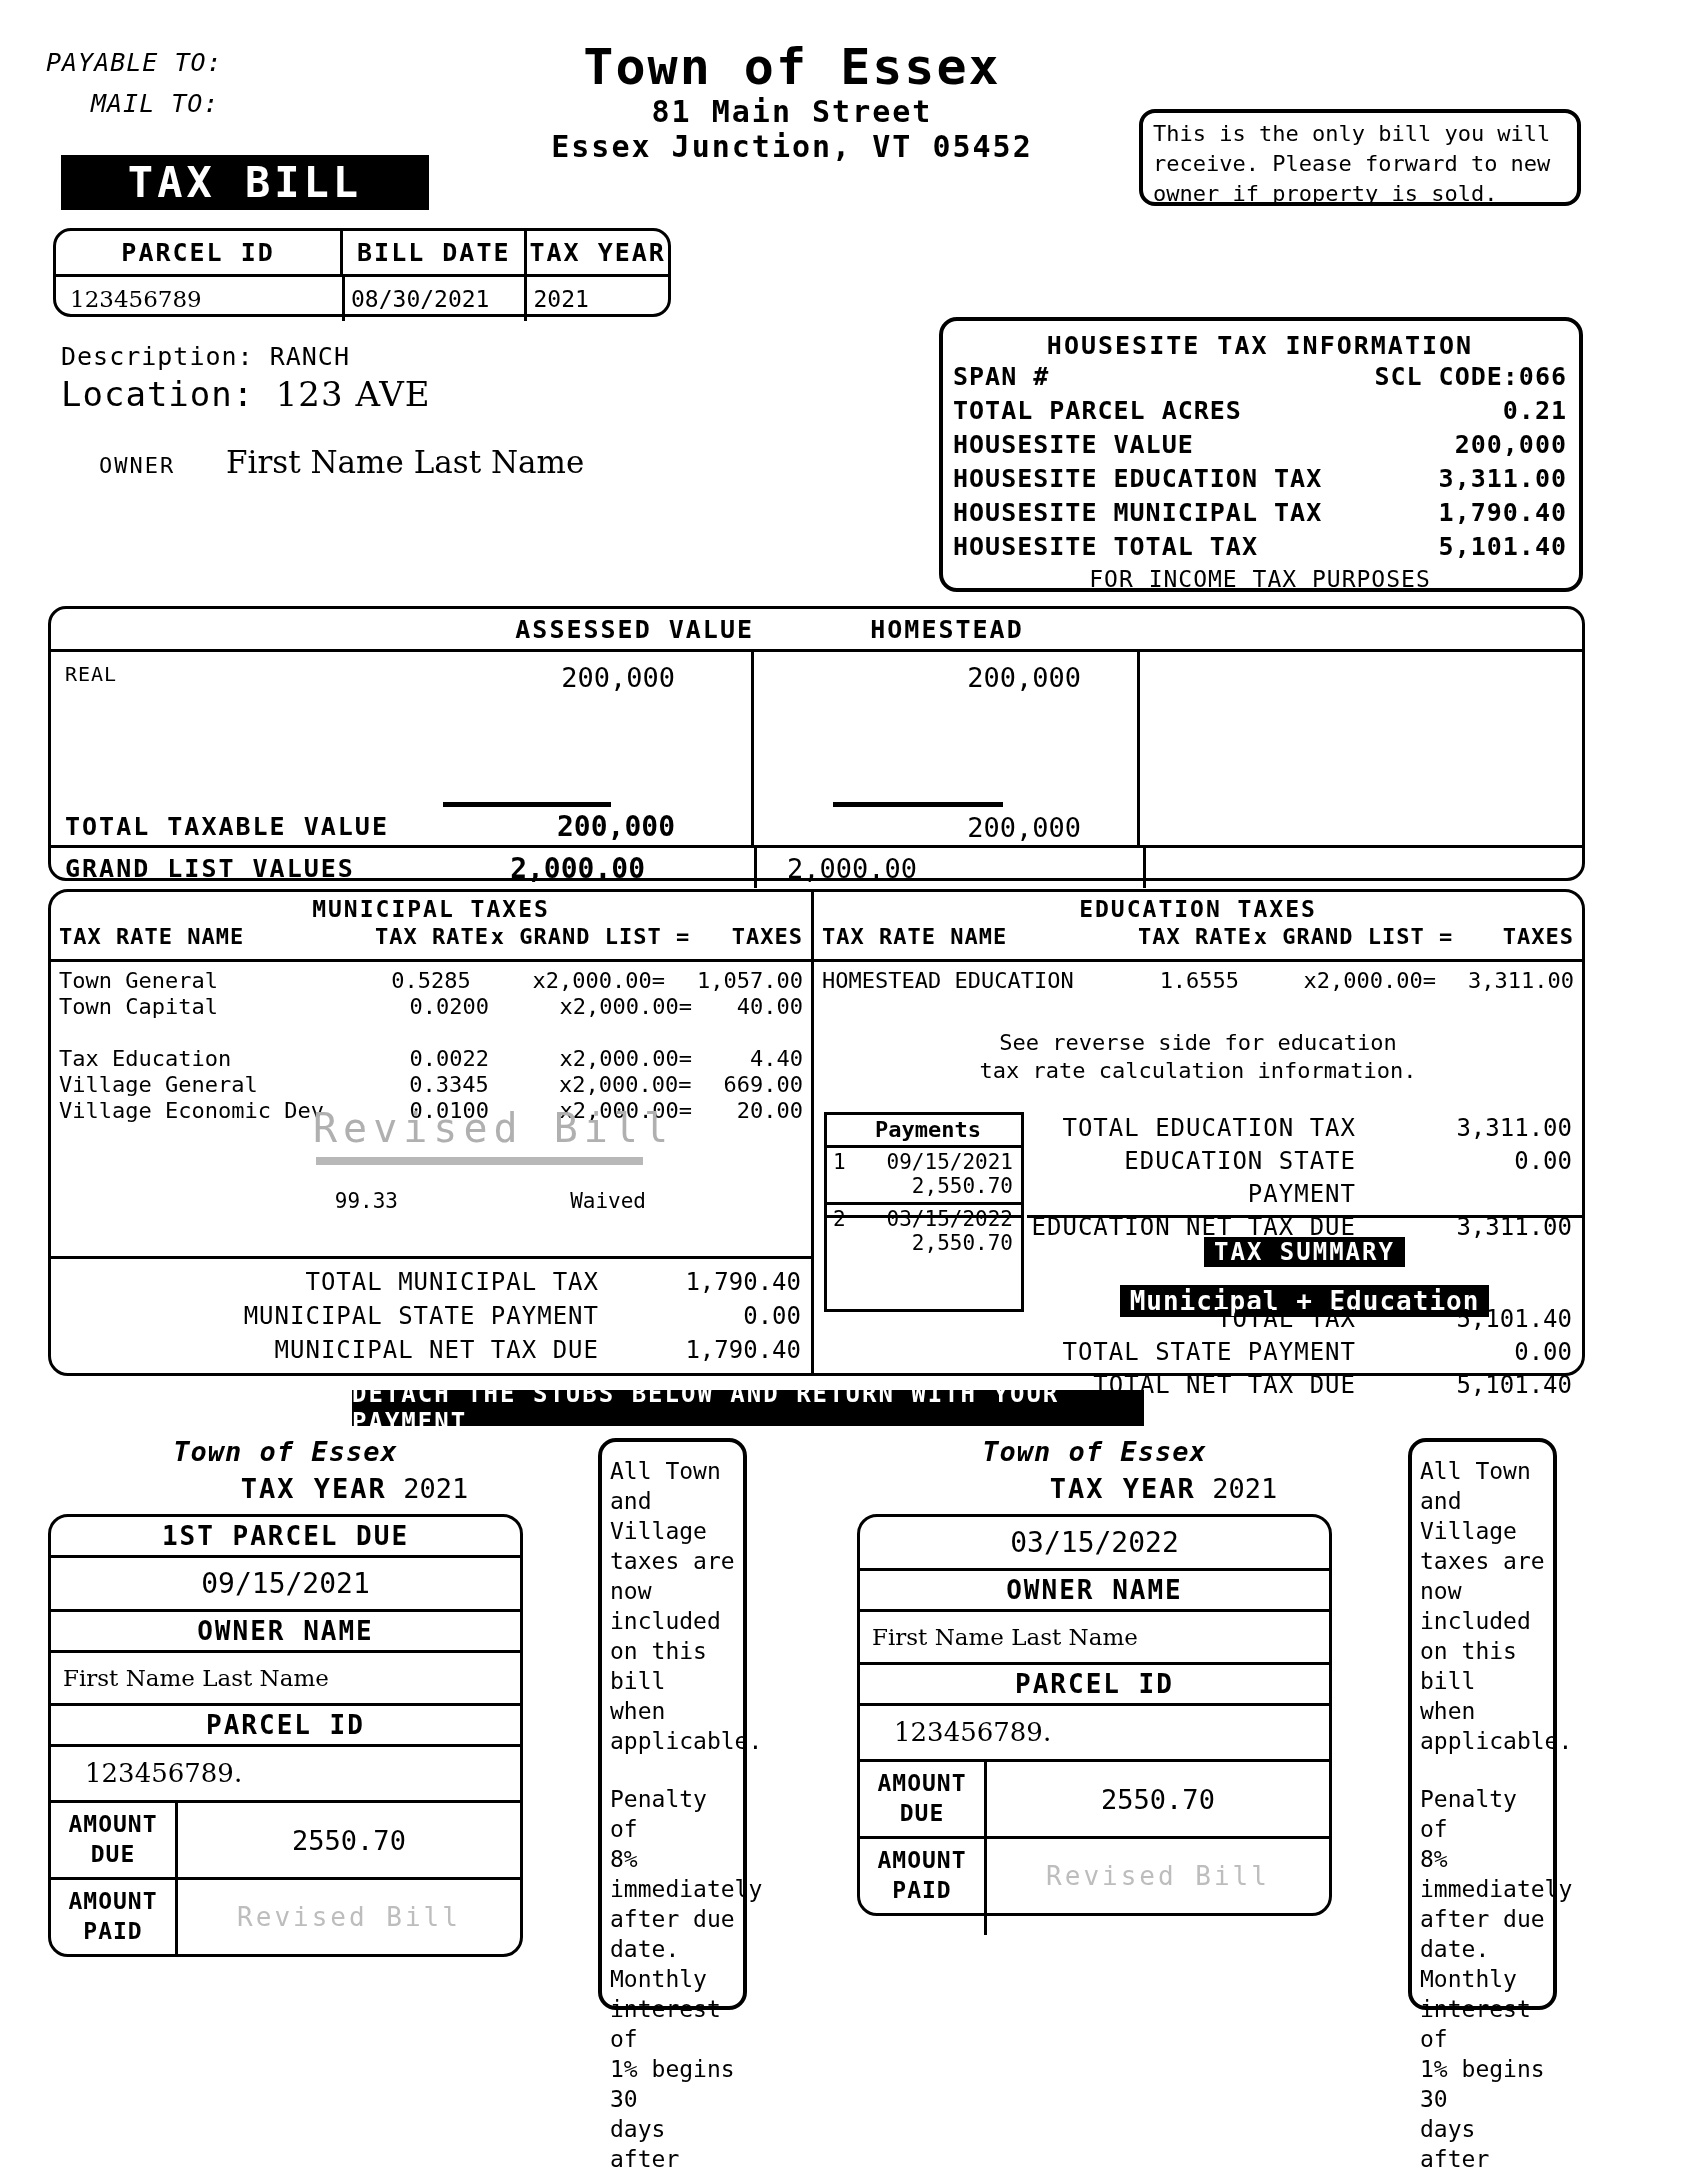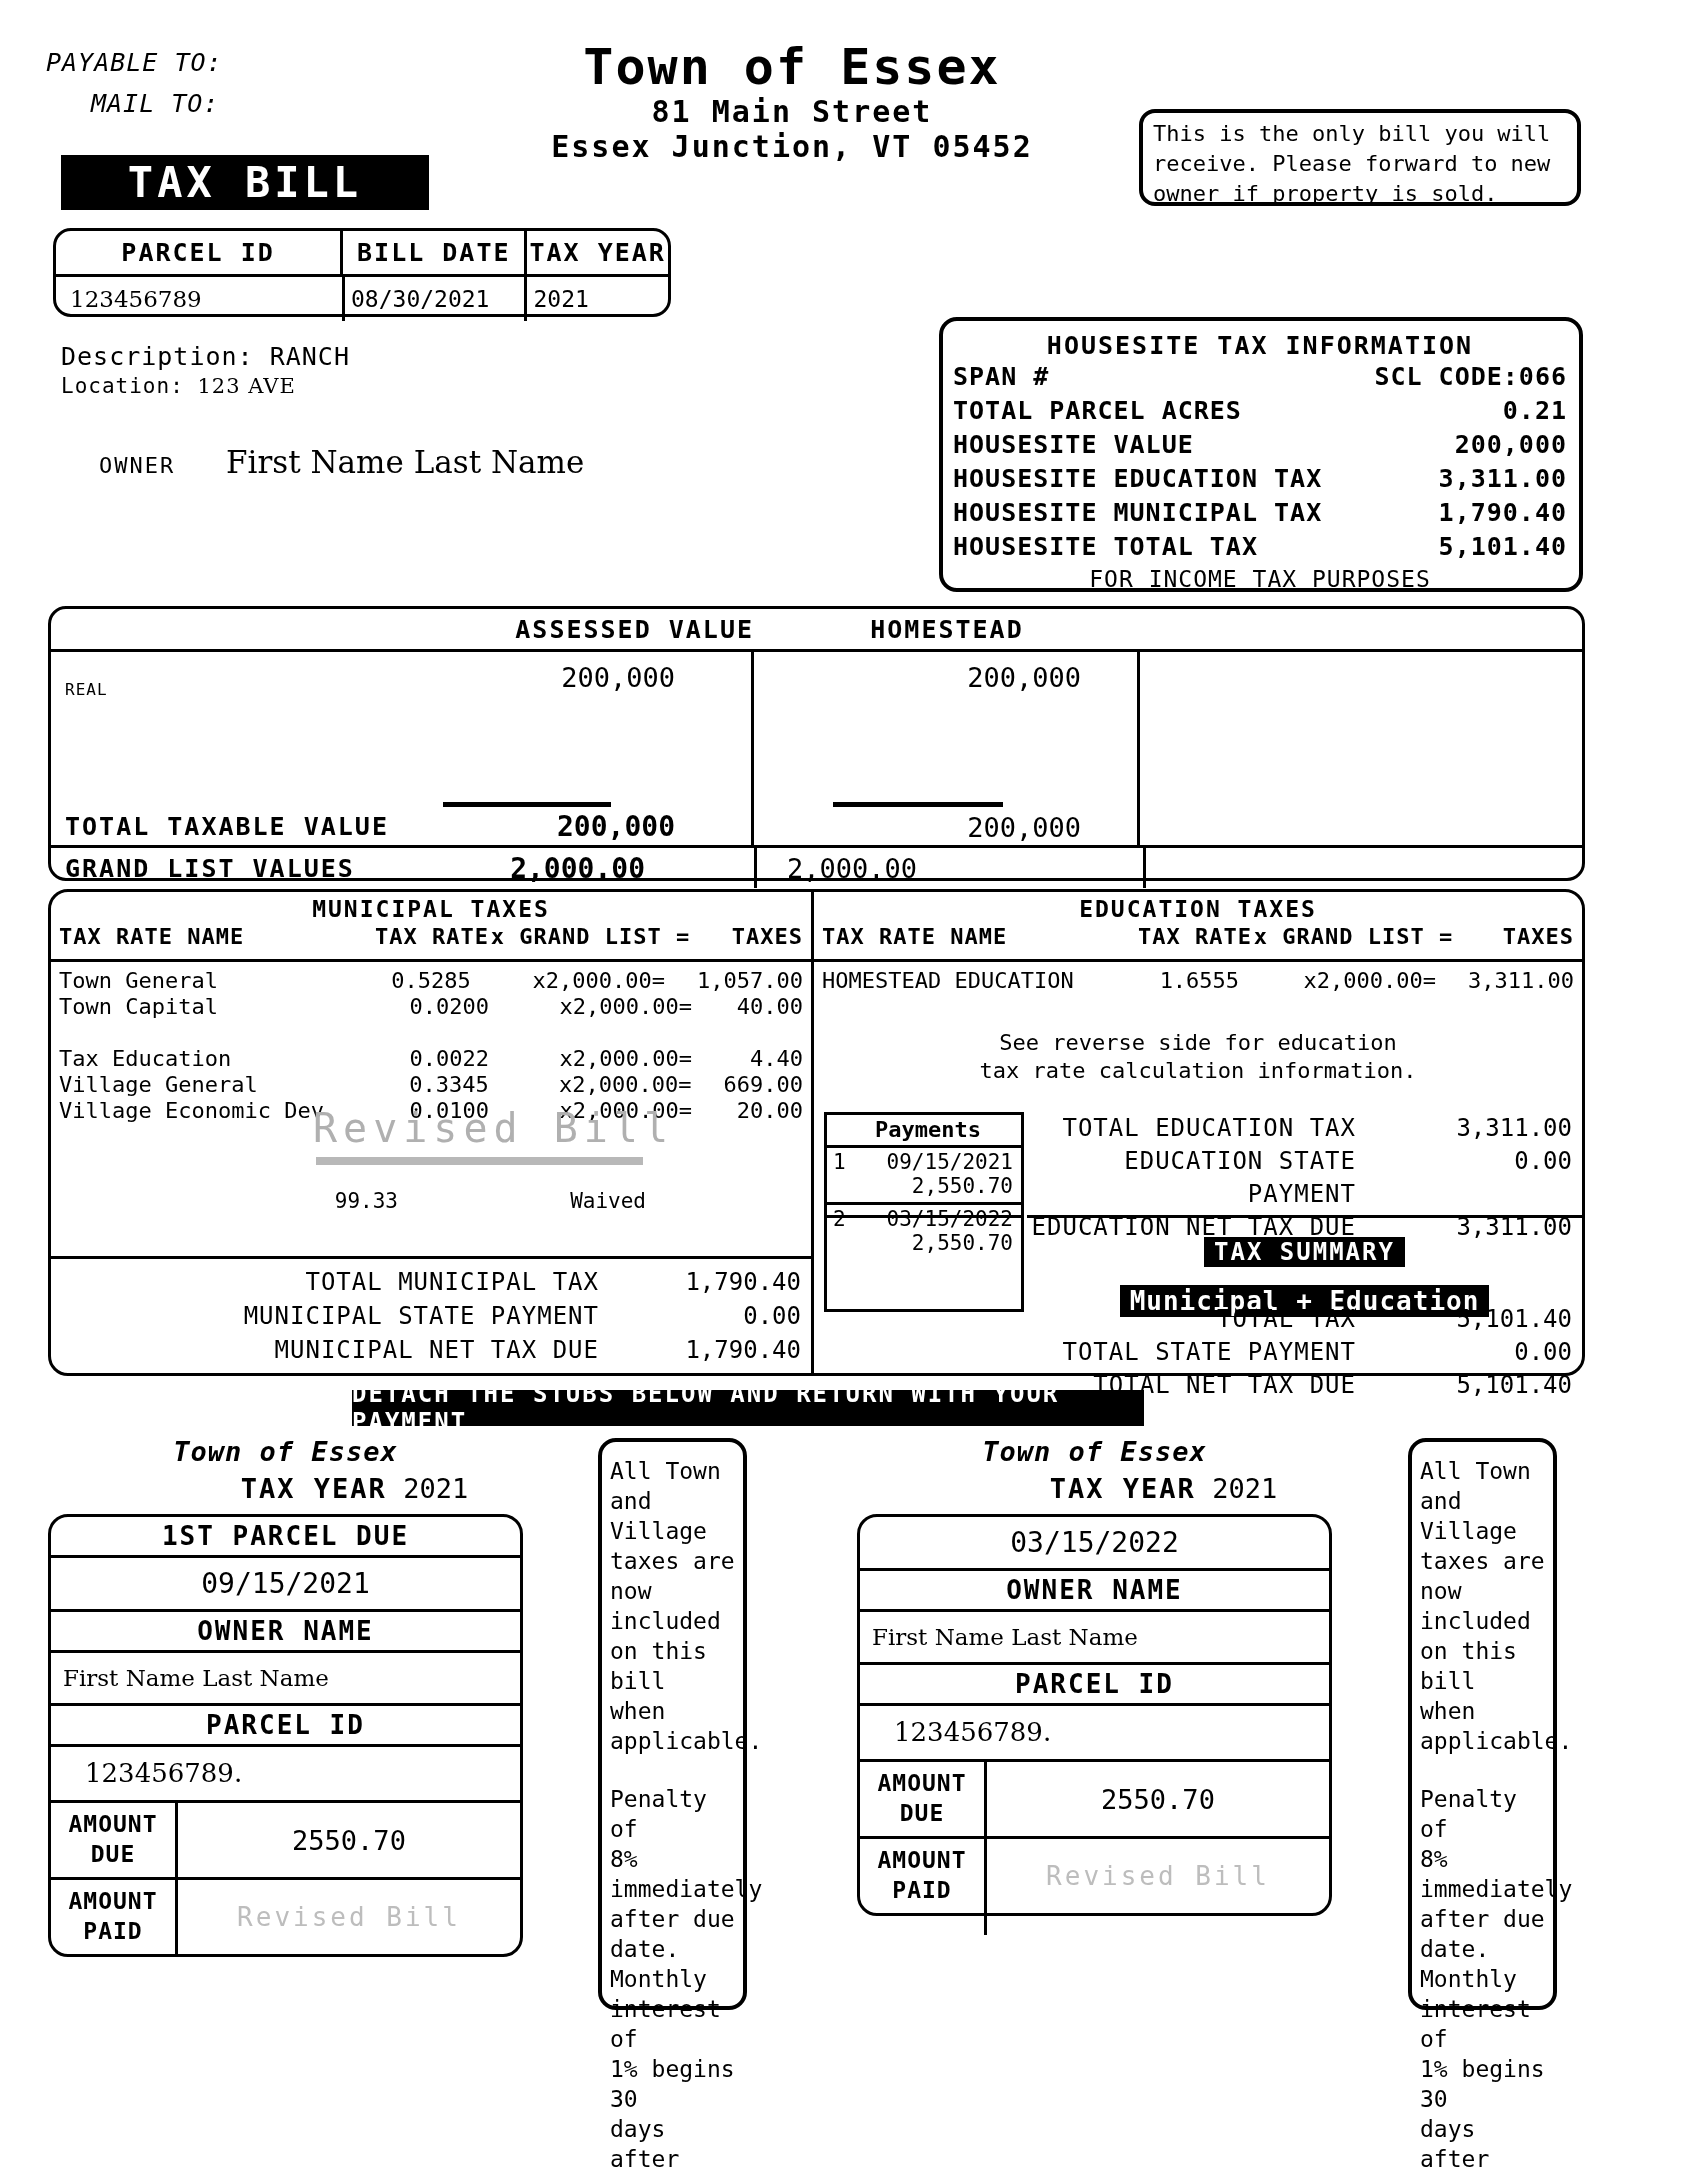--- a/index.html
+++ b/index.html
@@ -70,21 +70,21 @@
     display: flex; height: 44px; align-items: center; font-size: 23px;
   }
   #parcel-box .c1 { width: 287px; text-align: center; }
   #parcel-box .c2 { width: 183px; text-align: center; border-left: 3px solid #000; height:100%; display:flex; align-items:center; justify-content:center;}
   #parcel-box .c3 { width: 142px; text-align: center; border-left: 3px solid #000; height:100%; display:flex; align-items:center; justify-content:center;}
   #parcel-box .val-row .c1 { text-align: left; padding-left: 14px; }
   #parcel-box .val-row .c2 { justify-content: flex-start; padding-left: 6px;}
   #parcel-box .val-row .c3 { justify-content: flex-start; padding-left: 6px;}
 
   #desc-line { left: 61px; top: 342px; font-size: 25px; letter-spacing: 1px;}
-  #loc-line  { left: 61px; top: 374px; font-size: 21px; letter-spacing: 1px;}
+  #loc-line  { left: 61px; top: 374px; font-size: 34px; letter-spacing: 1px;}
   #owner-label { left: 99px; top: 453px; font-size: 22px; letter-spacing: 2px;}
   #owner-name  { left: 226px; top: 444px; font-size: 31px; }
 
   
   #housesite-box {
     left: 939px; top: 317px; width: 644px; height: 275px;
     padding: 4px 12px 0 10px;
     border-width: 4px;
   }
   #housesite-box .hs-title {
@@ -109,21 +109,21 @@
     display: flex; height: 40px; align-items: center;
     border-bottom: 3px solid #000;
     font-weight: bold; font-size: 25px; letter-spacing: 2px;
   }
   #assess-hdr .ah1 { width: 703px; text-align: right; }
   #assess-hdr .ah2 { width: 386px; text-align: center; }
   .assess-body { display: flex; height: 193px; }
   .acol1 { width: 703px; border-right: 3px solid #000; box-sizing: border-box; position: relative;}
   .acol2 { width: 386px; border-right: 3px solid #000; box-sizing: border-box; position: relative;}
   .acol3 { flex: 1; }
-  #real-label { position: absolute; left: 14px; top: 28px; font-size: 16px; letter-spacing:1px;}
+  #real-label { position: absolute; left: 14px; top: 10px; font-size: 20px; letter-spacing:1px;}
   #real-val   { position: absolute; left: 327px; top: 10px; width: 297px; text-align: right; font-size: 27px; }
   #hs-real-val{ position: absolute; left: 30px; top: 10px; width: 297px; text-align: right; font-size: 27px; }
   #ttv-rule   { position: absolute; left: 392px; top: 150px; width: 168px; border-top: 5px solid #000;}
   #hs-ttv-rule{ position: absolute; left: 79px; top: 150px; width: 170px; border-top: 5px solid #000;}
   #ttv-label  { position: absolute; left: 14px; top: 160px; font-weight: bold; font-size: 25px; letter-spacing: 2px;}
   #ttv-val    { position: absolute; left: 327px; top: 158px; width: 297px; text-align: right; font-size: 28px; font-weight: bold;}
   #hs-ttv-val { position: absolute; left: 30px; top: 160px; width: 297px; text-align: right; font-size: 27px;}
   #glv-row { display: flex; height: 40px; align-items: center; border-top: 3px solid #000; }
   #glv-row .g1 { width: 703px; display: flex; border-right: 3px solid #000; height: 100%; align-items:center;}
   #glv-row .g2 { width: 386px; display: flex; border-right: 3px solid #000; height: 100%; align-items:center;}

